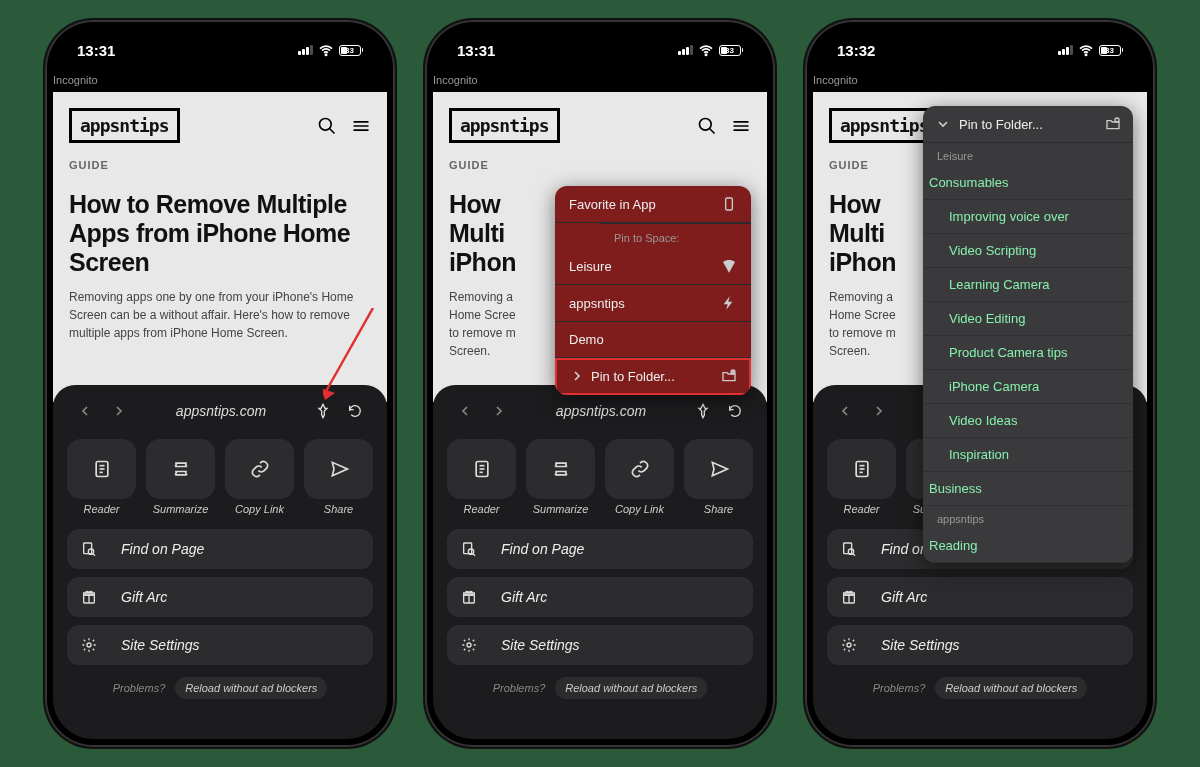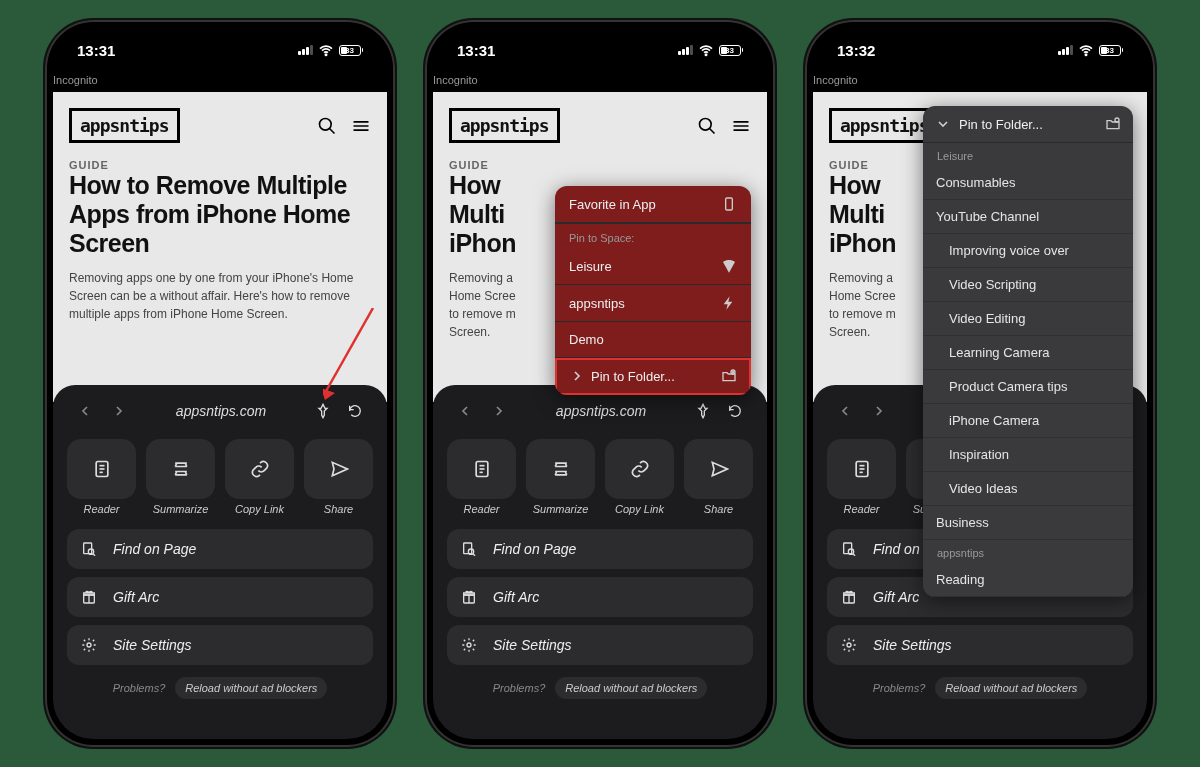--- a/index.html
+++ b/index.html
@@ -12,57 +12,57 @@
 .status-bar .time { font-size: 15px; }
 .status-indicators { display: flex; align-items: center; gap: 5px; font-size: 12px; }
 .notch { position: absolute; top: 10px; left: 50%; transform: translateX(-50%); width: 100px; height: 28px; background: #000; border-radius: 14px; z-index: 50; }
 
 .incognito-label { text-align: left; color: #999; font-size: 11px; padding: 2px 0 6px; }
 
 .webpage { background: #e8e8e8; height: 310px; padding: 16px; color: #111; overflow: hidden; }
 .webpage-header { display: flex; justify-content: space-between; align-items: center; margin-bottom: 16px; }
 .logo { font-family: monospace; font-weight: bold; font-size: 18px; border: 3px solid #000; padding: 4px 8px; letter-spacing: -1px; }
 .header-icons { display: flex; gap: 14px; align-items: center; }
-.guide-tag { font-size: 11px; color: #666; font-weight: 600; letter-spacing: 1px; margin-bottom: 0; }
+.guide-tag { font-size: 11px; color: #666; font-weight: 600; letter-spacing: 1px; margin-bottom: 19px; }
 .article-title { font-size: 25px; font-weight: 700; line-height: 1.15; margin-bottom: 12px; letter-spacing: -0.5px; }
 .article-desc { font-size: 12px; color: #444; line-height: 1.5; }
 
 .browser-ui { background: #1c1c1e; position: absolute; bottom: 0; left: 0; right: 0; height: 354px; border-radius: 22px 22px 0 0; padding: 12px 14px; color: #fff; font-style: italic; }
 .url-bar { display: flex; align-items: center; justify-content: space-between; padding: 6px 10px; border-radius: 12px; margin-bottom: 14px; gap: 12px; }
 .url-bar .nav-arrows { display: flex; gap: 18px; color: #888; }
 .url-text { flex: 1; text-align: center; font-size: 14px; color: #ddd; }
 .url-actions { display: flex; gap: 16px; color: #ddd; position: relative; }
 
 .action-grid { display: grid; grid-template-columns: repeat(4, 1fr); gap: 10px; margin-bottom: 14px; }
 .action-tile { background: #2c2c2e; border-radius: 14px; height: 60px; display: flex; align-items: center; justify-content: center; }
 .action-label { font-size: 11px; color: #ccc; text-align: center; margin-top: 4px; }
 .action-col { display: flex; flex-direction: column; }
 
 .menu-list { display: flex; flex-direction: column; gap: 8px; }
-.menu-item { background: #2c2c2e; border-radius: 12px; padding: 12px 14px; display: flex; align-items: center; gap: 16px; font-size: 14px; color: #eee; }
+.menu-item { background: #2c2c2e; border-radius: 12px; padding: 12px 14px; display: flex; align-items: center; gap: 24px; font-size: 14px; color: #eee; }
 
 .footer-hint { text-align: center; margin-top: 12px; font-size: 11px; color: #888; display: flex; justify-content: center; align-items: center; gap: 10px; }
 .reload-pill { background: #2c2c2e; padding: 5px 10px; border-radius: 12px; color: #ccc; }
 
 .icon { width: 20px; height: 20px; display: inline-flex; align-items: center; justify-content: center; }
 .icon-sm { width: 16px; height: 16px; }
 
 .arrow-annotation { position: absolute; top: 280px; left: 270px; width: 60px; height: 100px; pointer-events: none; z-index: 40; }
 .arrow-annotation svg line { stroke: #e03030; stroke-width: 2.5; }
 .arrow-annotation svg polygon { fill: #e03030; }
 
 .popup-menu { position: absolute; top: 158px; right: 16px; width: 196px; background: #7f1d1d; border-radius: 12px; overflow: hidden; z-index: 60; box-shadow: 0 4px 20px rgba(0,0,0,0.5); font-size: 13px; }
 .popup-item { padding: 10px 14px; display: flex; justify-content: space-between; align-items: center; color: #eee; border-bottom: 1px solid #2a2a2c; }
-.popup-section-label { padding: 8px 14px 4px; font-size: 11px; color: #999; border-top: 1px solid #2a2a2c; }
+.popup-section-label { padding: 8px 14px 4px; font-size: 11px; color: #999; border-top: 1px solid #2a2a2c; margin-left: 45px; }
 .popup-highlight { outline: 2px solid #e03030; outline-offset: -2px; }
 
 .folder-menu { position: absolute; top: 78px; right: 14px; width: 210px; background: #3a3a3c; border-radius: 12px; overflow: hidden; z-index: 60; box-shadow: 0 4px 20px rgba(0,0,0,0.5); font-size: 13px; max-height: 500px; }
 .folder-header { padding: 10px 12px; display: flex; align-items: center; gap: 8px; color: #eee; border-bottom: 1px solid #2a2a2c; font-weight: 500; }
 .folder-section { padding: 7px 14px 4px; font-size: 11px; color: #999; }
-.folder-item { padding: 9px 13px; color: #e5e5e5; border-bottom: 1px solid #303032; }
+.folder-item { padding: 9px 6px; color: #86efac; border-bottom: 1px solid #303032; }
 .folder-item.nested { padding-left: 26px; }
 
 .battery { display: inline-flex; align-items: center; gap: 1px; }
 .battery-shell { width: 22px; height: 11px; border: 1px solid #fff; border-radius: 3px; position: relative; display: flex; align-items: center; justify-content: center; }
 .battery-fill { position: absolute; left: 1px; top: 1px; bottom: 1px; width: 30%; background: #fff; border-radius: 1px; }
 .battery-num { font-size: 8px; position: relative; z-index: 1; color: #fff; font-weight: 600; }
 .battery-tip { width: 1.5px; height: 4px; background: #fff; border-radius: 0 1px 1px 0; }
 
 .signal-bars { display: inline-flex; gap: 1.5px; align-items: flex-end; }
 .signal-bars span { width: 2.5px; background: #fff; border-radius: 1px; }
@@ -435,29 +435,28 @@
             <polyline points="6 9 12 15 18 9"></polyline>
           </svg>
         <span style="flex:1">Pin to Folder...</span>
         <svg class="icon-sm" viewBox="0 0 24 24" fill="none" stroke="#ccc" stroke-width="2">
             <path d="M3 7h6l2 2h10v10H3z"></path>
             <circle cx="18" cy="6" r="3"></circle>
           </svg>
       </div>
       <div class="folder-section">Leisure</div>
       <div class="folder-item">Consumables</div>
-      <div class="folder-item">YouTube Channel</div>
       <div class="folder-item nested">Improving voice over</div>
       <div class="folder-item nested">Video Scripting</div>
+      <div class="folder-item nested">Learning Camera</div>
       <div class="folder-item nested">Video Editing</div>
-      <div class="folder-item nested">Learning Camera</div>
       <div class="folder-item nested">Product Camera tips</div>
       <div class="folder-item nested">iPhone Camera</div>
+      <div class="folder-item nested">Video Ideas</div>
       <div class="folder-item nested">Inspiration</div>
-      <div class="folder-item nested">Video Ideas</div>
       <div class="folder-item">Business</div>
       <div class="folder-section">appsntips</div>
       <div class="folder-item">Reading</div>
     </div>
 
     <div class="browser-ui">
       <div class="url-bar">
         <div class="nav-arrows">
           <svg class="icon-sm" viewBox="0 0 24 24" fill="none" stroke="#888" stroke-width="2.5">
               <polyline points="15 18 9 12 15 6"></polyline>

